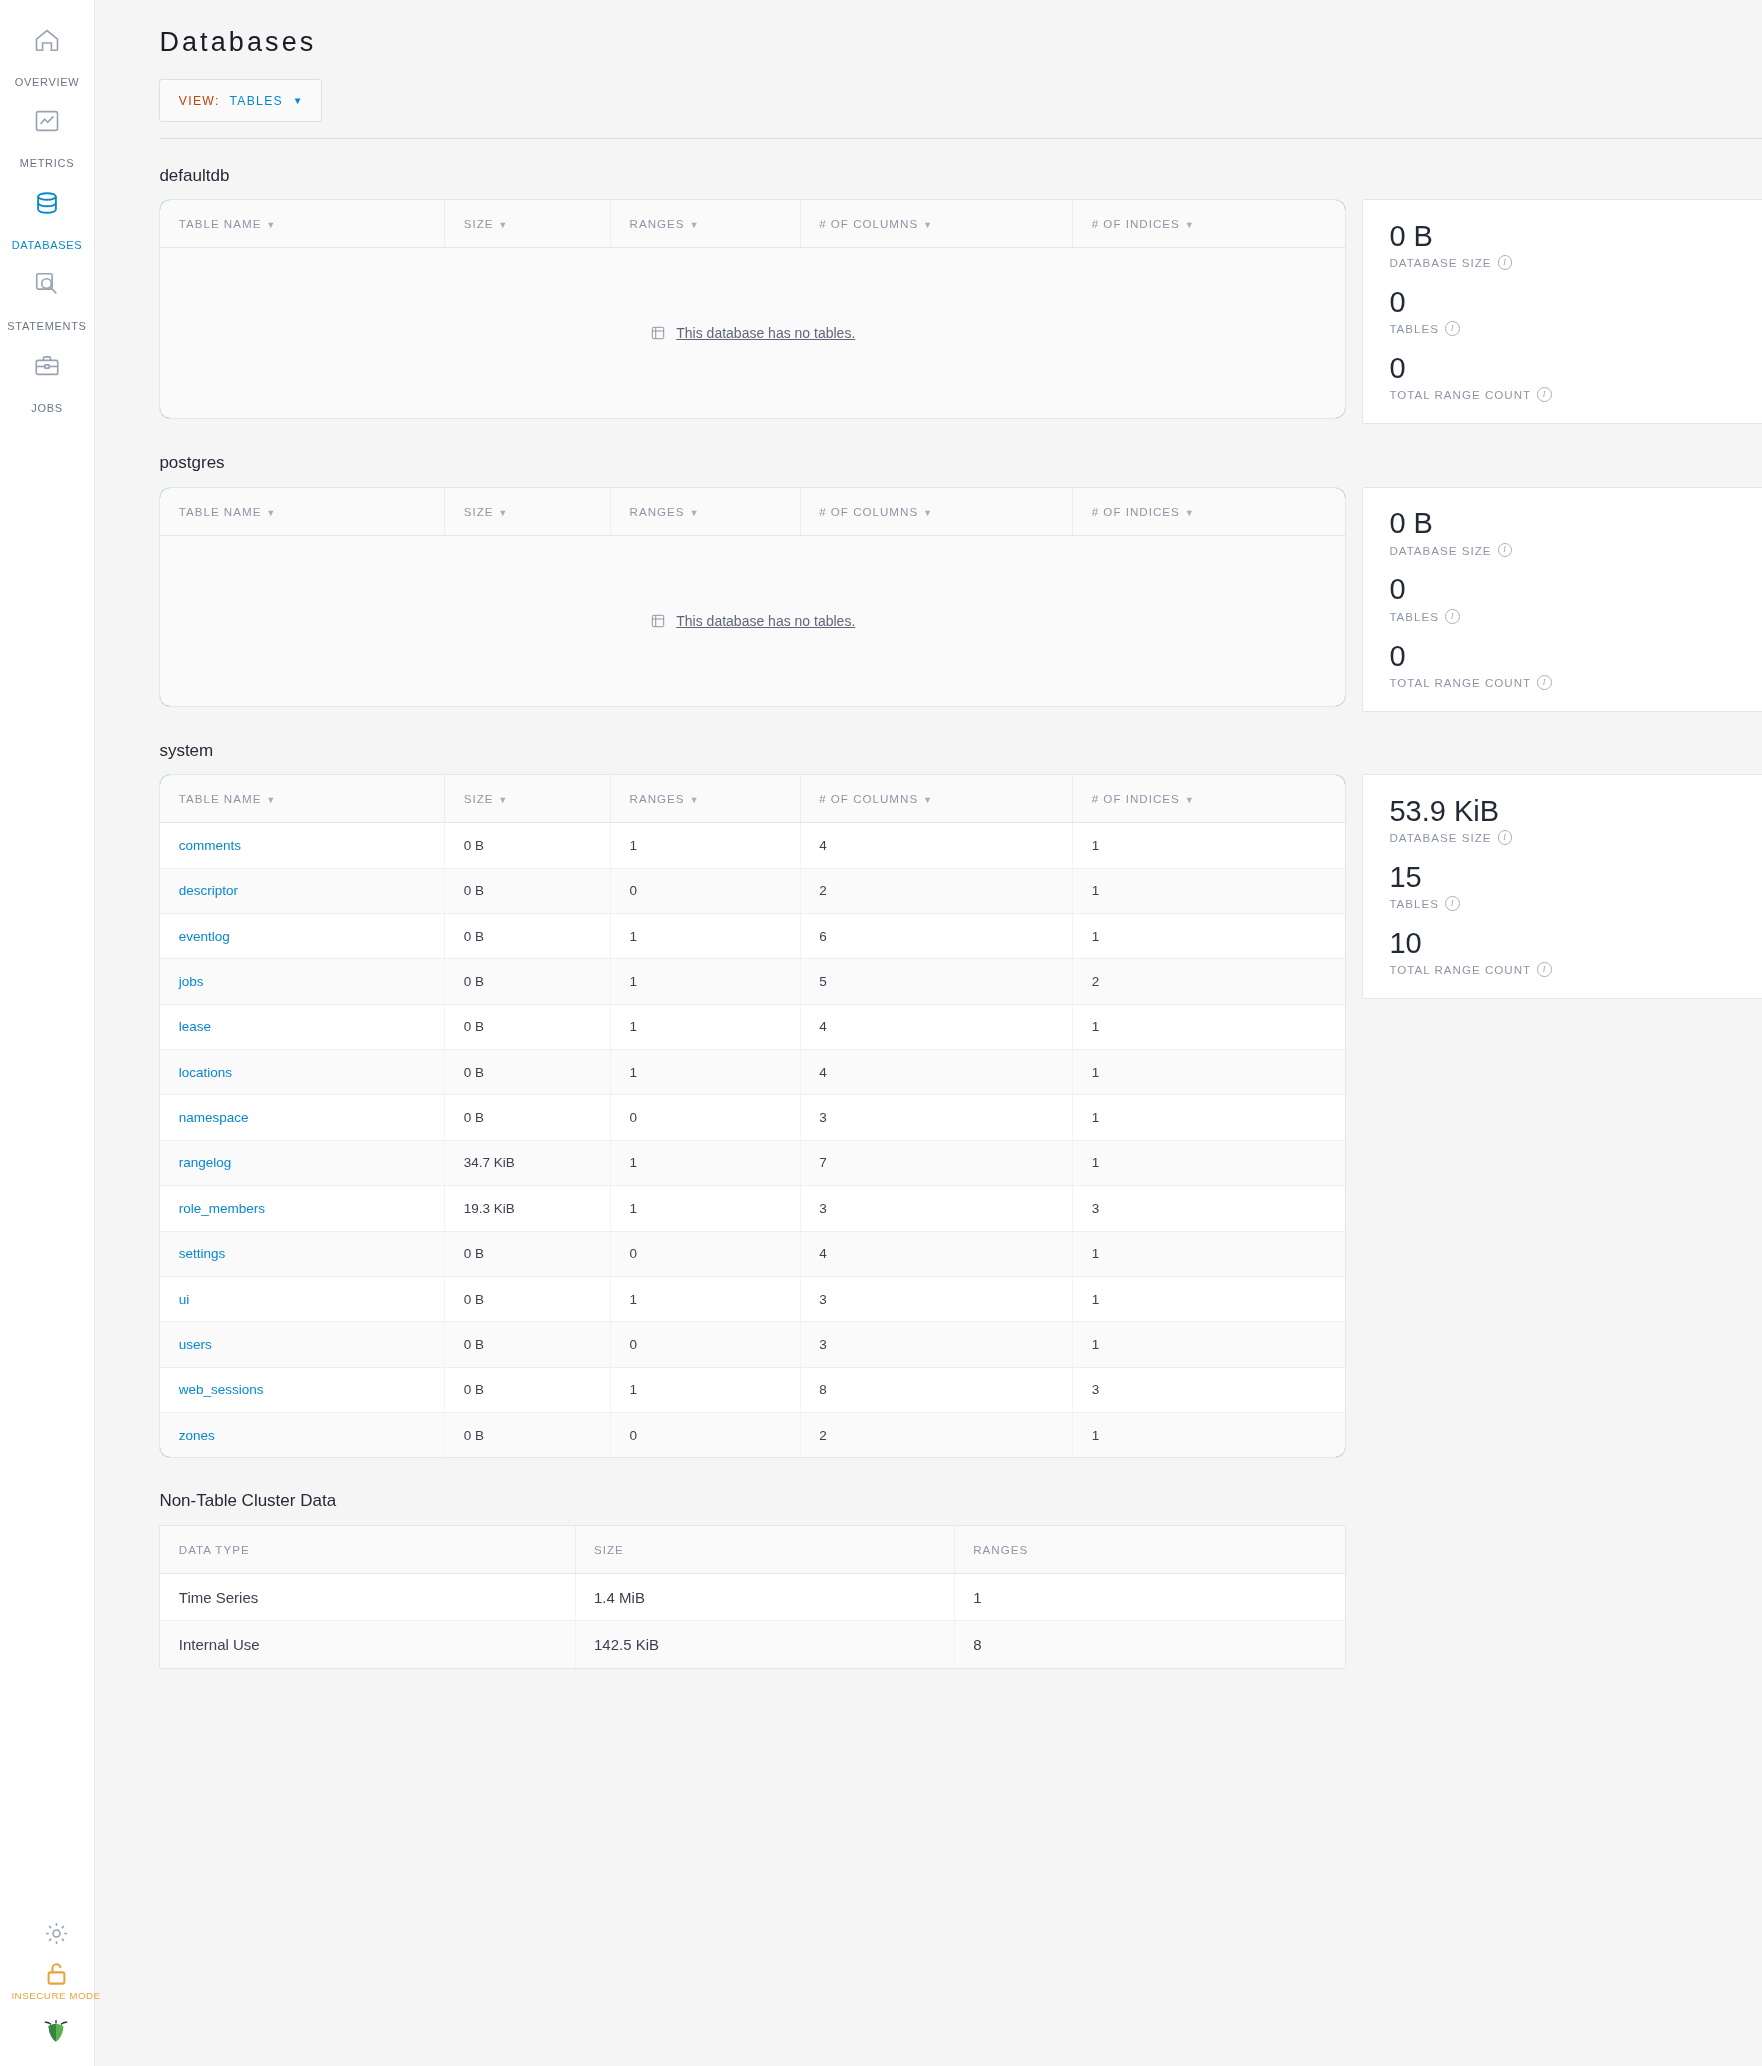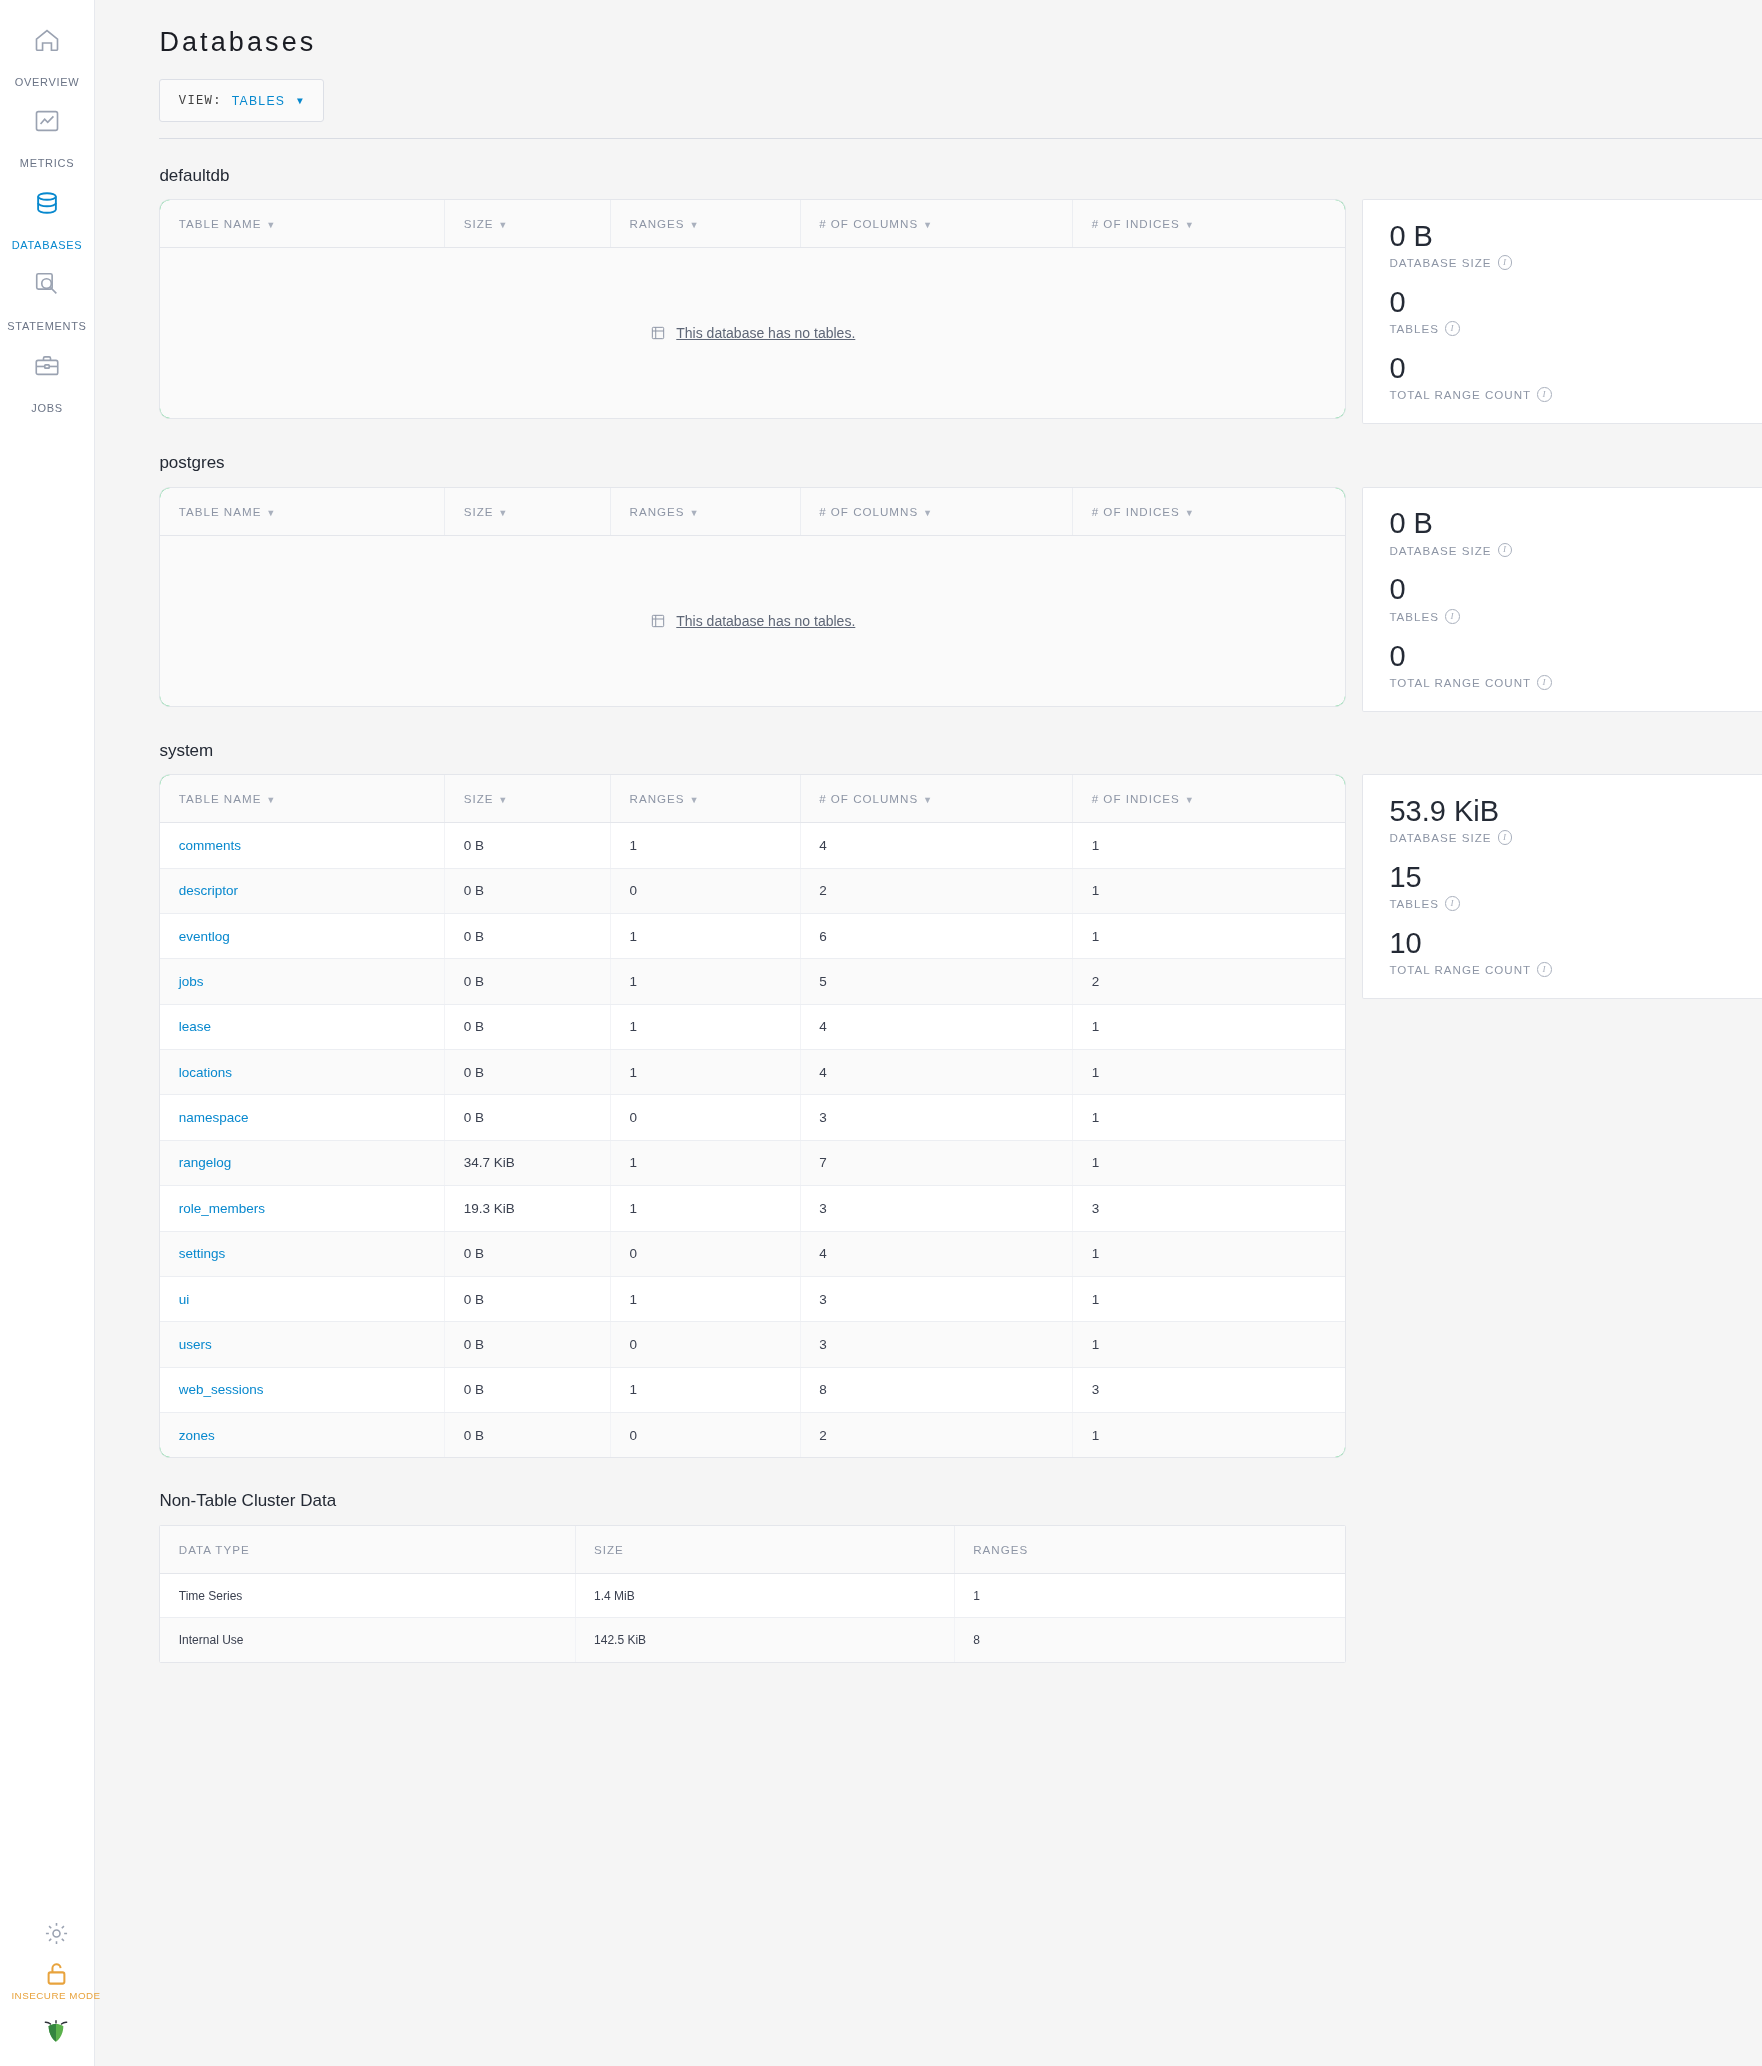--- a/index.html
+++ b/index.html
@@ -84,23 +84,22 @@
     gap: 9.8px;
     background: #fafafa;
     border: 0.6px solid #dcdfe6;
     border-radius: 3.1px;
     padding: 13.5px 18.4px;
     cursor: pointer;
   }
   .view-select .vlabel {
     font-size: 12.2px;
     letter-spacing: 1.3px;
-    color: #404040;
+    color: #c2410c;
     text-transform: uppercase;
-    font-family: Liberation Mono, monospace;
   }
   .view-select .vvalue {
     font-size: 12.2px;
     letter-spacing: 1.3px;
     color: #0788ce;
     text-transform: uppercase;
   }
   .caret { color: #0788ce; font-size: 9.8px; line-height: 1; }
 
   .divider {
@@ -236,21 +235,21 @@
     letter-spacing: 1px;
     color: #8d95a5;
     text-transform: uppercase;
     background: #fafafa;
     padding: 17px 18.4px;
     border-bottom: 0.6px solid #e4e6eb;
     border-right: 0.6px solid #eceef2;
   }
   table.ntt thead th:last-child { border-right: none; }
   table.ntt tbody td {
-    font-size: 12px;
+    font-size: 15px;
     color: #3b4150;
     padding: 14.7px 18.4px;
     border-bottom: 0.6px solid #eceef2;
     border-right: 0.6px solid #f2f3f6;
   }
   table.ntt tbody tr:nth-child(even) td { background: #fafafa; }
   table.ntt tbody td:last-child { border-right: none; }
   table.ntt tbody tr:last-child td { border-bottom: none; }
   .nt-c1 { width: 35%; }
   .nt-c2 { width: 32%; }

